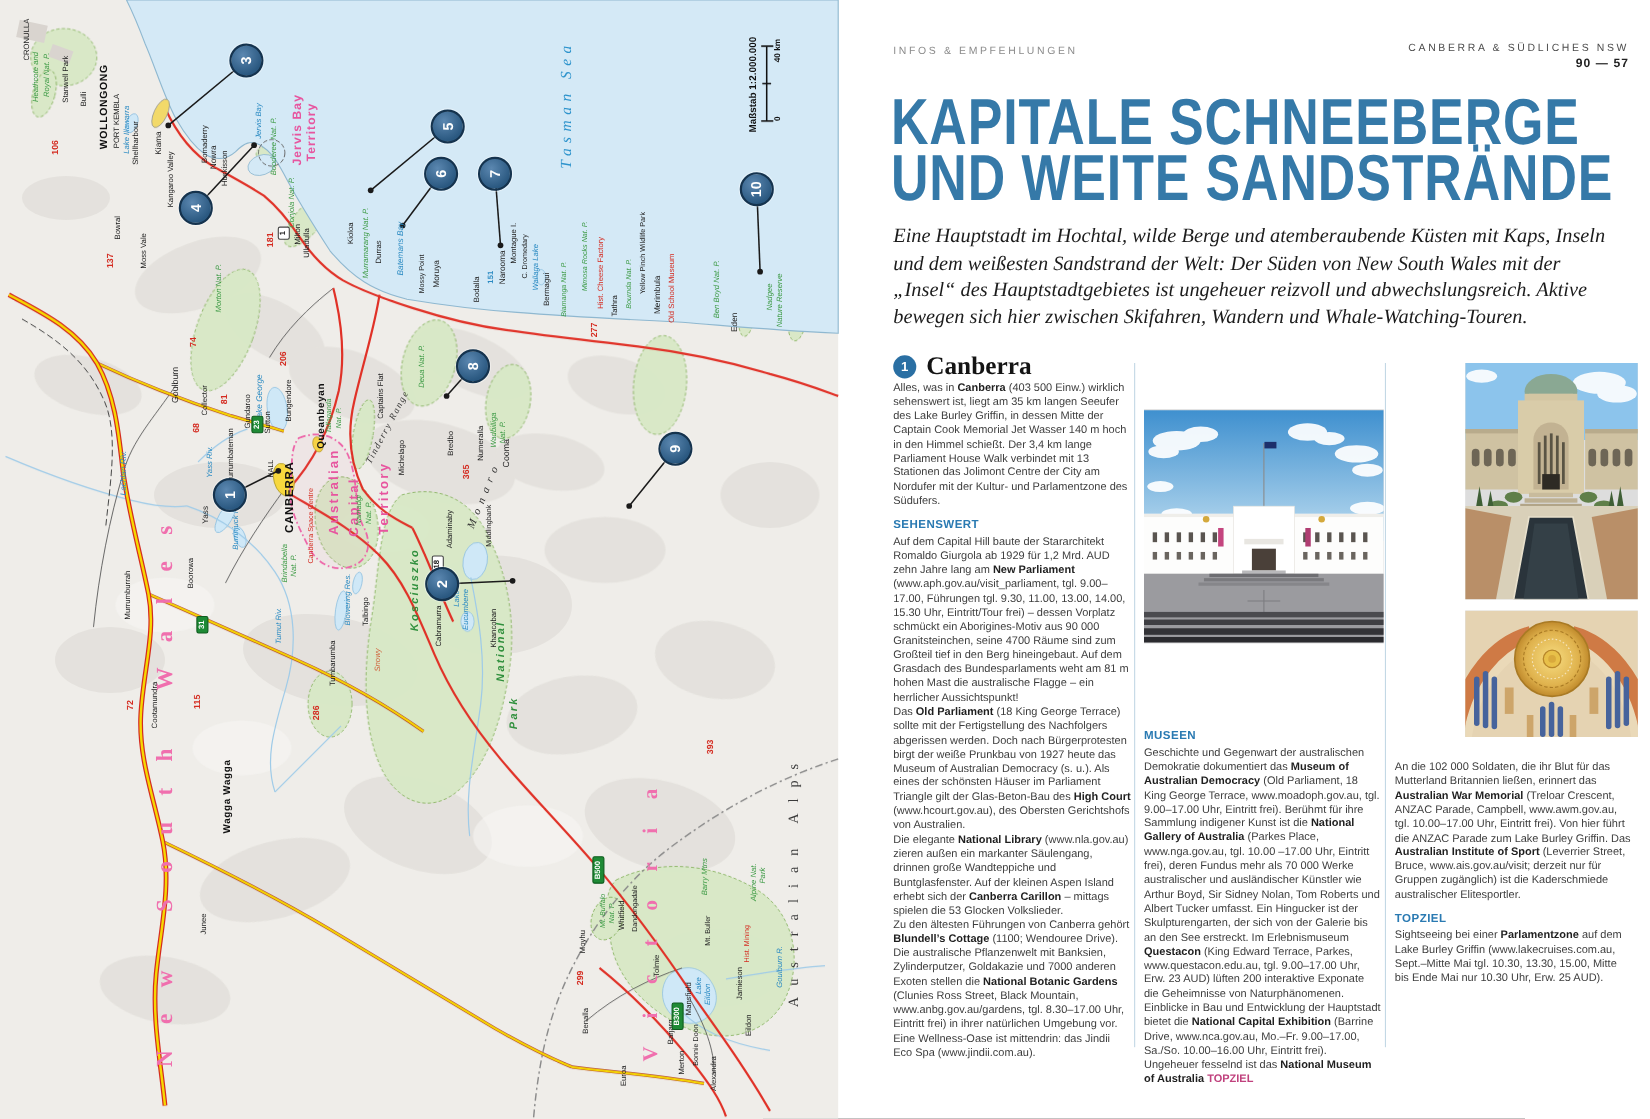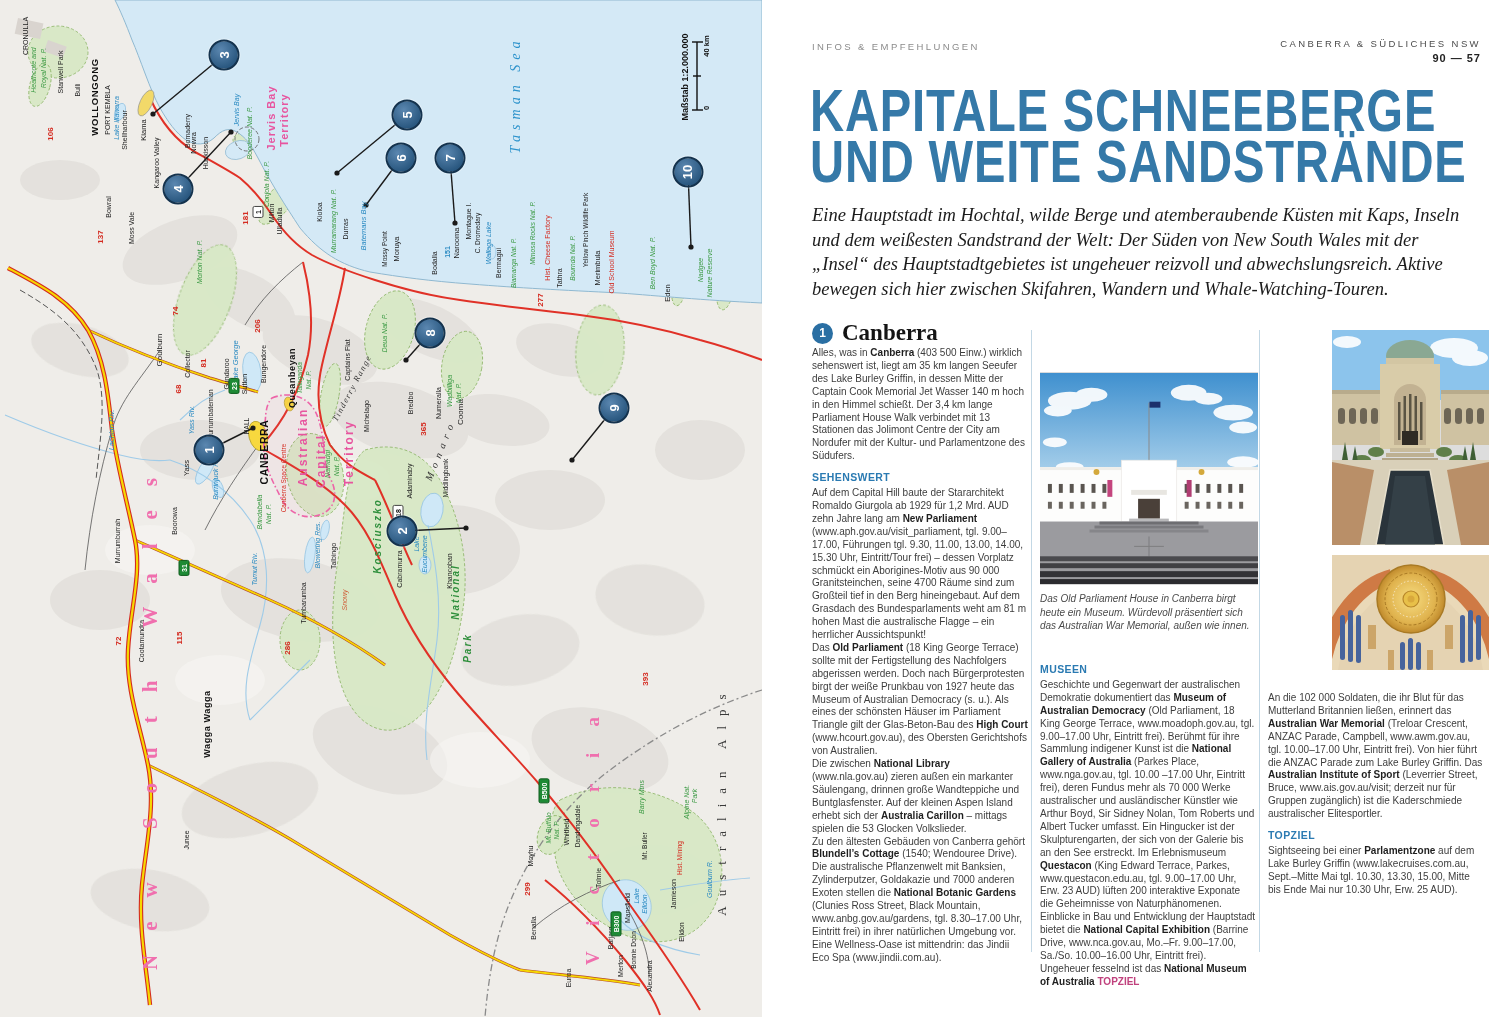--- a/index.html
+++ b/index.html
@@ -438,35 +438,34 @@
   </div>
 
   <div class="vrule" style="left:1031px;top:330px;height:622px;"></div>
   <div class="vrule" style="left:1259px;top:330px;height:622px;"></div>
 
   <div id="col1" class="col">
       <p class="body-p"><span>Alles, was in </span><span class="bold">Canberra</span><span> (403 500 Einw.) wirklich sehenswert ist, liegt am 35 km langen Seeufer des Lake Burley Griffin, in dessen Mitte der Captain Cook Memorial Jet Wasser 140 m hoch in den Himmel schießt. Der 3,4 km lange Parliament House Walk verbindet mit 13 Stationen das Jolimont Centre der City am Nordufer mit der Kultur- und Parlamentzone des Südufers.</span></p>
       <div class="sec-h">SEHENSWERT</div>
       <p class="body-p"><span>Auf dem Capital Hill baute der Stararchitekt Romaldo Giurgola ab 1929 für 1,2 Mrd. AUD zehn Jahre lang am </span><span class="bold">New Parliament</span><span> (www.aph.gov.au/visit_parliament, tgl. 9.00–17.00, Führungen tgl. 9.30, 11.00, 13.00, 14.00, 15.30 Uhr, Eintritt/Tour frei) – dessen Vorplatz schmückt ein Aborigines-Motiv aus 90 000 Granitsteinchen, seine 4700 Räume sind zum Großteil tief in den Berg hineingebaut. Auf dem Grasdach des Bundesparlaments weht am 81 m hohen Mast die australische Flagge – ein herrlicher Aussichtspunkt!</span></p>
       <p class="body-p"><span>Das </span><span class="bold">Old Parliament</span><span> (18 King George Terrace) sollte mit der Fertigstellung des Nachfolgers abgerissen werden. Doch nach Bürgerprotesten birgt der weiße Prunkbau von 1927 heute das Museum of Australian Democracy (s. u.). Als eines der schönsten Häuser im Parliament Triangle gilt der Glas-Beton-Bau des </span><span class="bold">High Court</span><span> (www.hcourt.gov.au), des Obersten Gerichtshofs von Australien.</span></p>
-      <p class="body-p"><span>Die zwischen </span><span class="bold">National Library</span><span> (www.nla.gov.au) zieren außen ein markanter Säulengang, drinnen große Wandteppiche und Buntglasfenster. Auf der kleinen Aspen Island erhebt sich der </span><span class="bold">Australia Carillon</span><span> – mittags spielen die 53 Glocken Volkslieder.</span></p>
-      <p class="body-p"><span>Zu den ältesten Gebäuden von Canberra gehört </span><span class="bold">Blundell’s Cottage</span><span> (1540; Wendouree Drive).</span></p>
+      <p class="body-p"><span>Die elegante </span><span class="bold">National Library</span><span> (www.nla.gov.au) zieren außen ein markanter Säulengang, drinnen große Wandteppiche und Buntglasfenster. Auf der kleinen Aspen Island erhebt sich der </span><span class="bold">Canberra Carillon</span><span> – mittags spielen die 53 Glocken Volkslieder.</span></p>
+      <p class="body-p"><span>Zu den ältesten Führungen von Canberra gehört </span><span class="bold">Blundell’s Cottage</span><span> (1100; Wendouree Drive).</span></p>
       <p class="body-p"><span>Die australische Pflanzenwelt mit Banksien, Zylinderputzer, Goldakazie und 7000 anderen Exoten stellen die </span><span class="bold">National Botanic Gardens</span><span> (Clunies Ross Street, Black Mountain, www.anbg.gov.au/gardens, tgl. 8.30–17.00 Uhr, Eintritt frei) in ihrer natürlichen Umgebung vor. Eine Wellness-Oase ist mittendrin: das Jindii Eco Spa (www.jindii.com.au).</span></p>
     </div>
   <div id="col2" class="col">
       <div class="sec-h">MUSEEN</div>
       <p class="body-p"><span>Geschichte und Gegenwart der australischen Demokratie dokumentiert das </span><span class="bold">Museum of Australian Democracy</span><span> (Old Parliament, 18 King George Terrace, www.moadoph.gov.au, tgl. 9.00–17.00 Uhr, Eintritt frei). Berühmt für ihre Sammlung indigener Kunst ist die </span><span class="bold">National Gallery of Australia</span><span> (Parkes Place, www.nga.gov.au, tgl. 10.00 –17.00 Uhr, Eintritt frei), deren Fundus mehr als 70 000 Werke australischer und ausländischer Künstler wie Arthur Boyd, Sir Sidney Nolan, Tom Roberts und Albert Tucker umfasst. Ein Hingucker ist der Skulpturengarten, der sich von der Galerie bis an den See erstreckt. Im Erlebnismuseum </span><span class="bold">Questacon</span><span> (King Edward Terrace, Parkes, www.questacon.edu.au, tgl. 9.00–17.00 Uhr, Erw. 23 AUD) lüften 200 interaktive Exponate die Geheimnisse von Naturphänomenen. Einblicke in Bau und Entwicklung der Hauptstadt bietet die </span><span class="bold">National Capital Exhibition</span><span> (Barrine Drive, www.nca.gov.au, Mo.–Fr. 9.00–17.00, Sa./So. 10.00–16.00 Uhr, Eintritt frei). Ungeheuer fesselnd ist das </span><span class="bold">National Museum of Australia</span><span> </span><span class="topziel">TOPZIEL</span></p>
     </div>
   <div id="col3" class="col">
       <p class="body-p"><span>An die 102 000 Soldaten, die ihr Blut für das Mutterland Britannien ließen, erinnert das </span><span class="bold">Australian War Memorial</span><span> (Treloar Crescent, ANZAC Parade, Campbell, www.awm.gov.au, tgl. 10.00–17.00 Uhr, Eintritt frei). Von hier führt die ANZAC Parade zum Lake Burley Griffin. Das </span><span class="bold">Australian Institute of Sport</span><span> (Leverrier Street, Bruce, www.ais.gov.au/visit; derzeit nur für Gruppen zugänglich) ist die Kaderschmiede australischer Elitesportler.</span></p>
       <div class="sec-h">TOPZIEL</div>
       <p class="body-p"><span>Sightseeing bei einer </span><span class="bold">Parlamentzone</span><span> auf dem Lake Burley Griffin (www.lakecruises.com.au, Sept.–Mitte Mai tgl. 10.30, 13.30, 15.00, Mitte bis Ende Mai nur 10.30 Uhr, Erw. 25 AUD).</span></p>
     </div>
 
-  <div class="caption">Das Old Parliament House in Canberra birgt heute ein Museum. Würdevoll präsentiert sich das Australian War Memorial, außen wie innen.</div>
 
   <div id="photo-parliament" class="photo">
     <svg width="218" height="213" viewBox="0 0 220 213">
       <defs>
         <linearGradient id="skyG" x1="0" y1="0" x2="0" y2="1">
           <stop offset="0" stop-color="#3f90cf"></stop>
             <stop offset="1" stop-color="#bcdcf0"></stop>
         </linearGradient>
       </defs>
       <rect width="220" height="120" fill="url(#skyG)"></rect>

